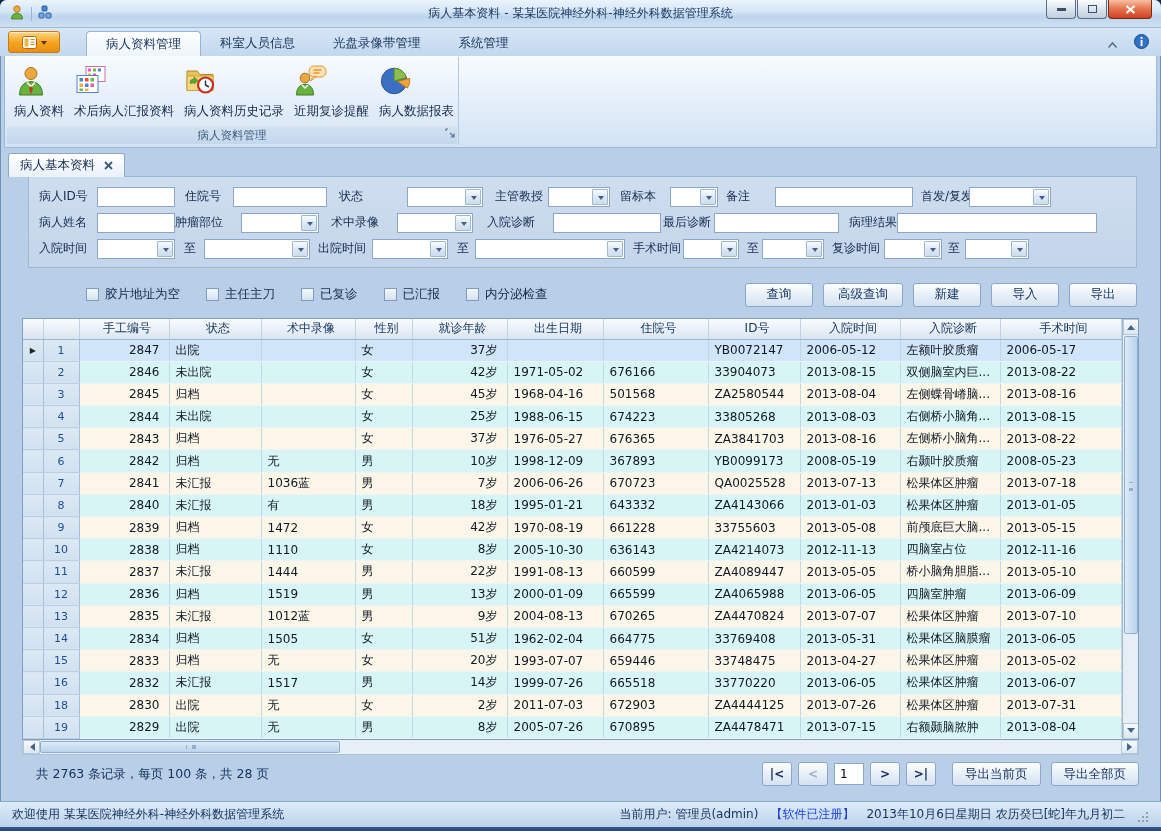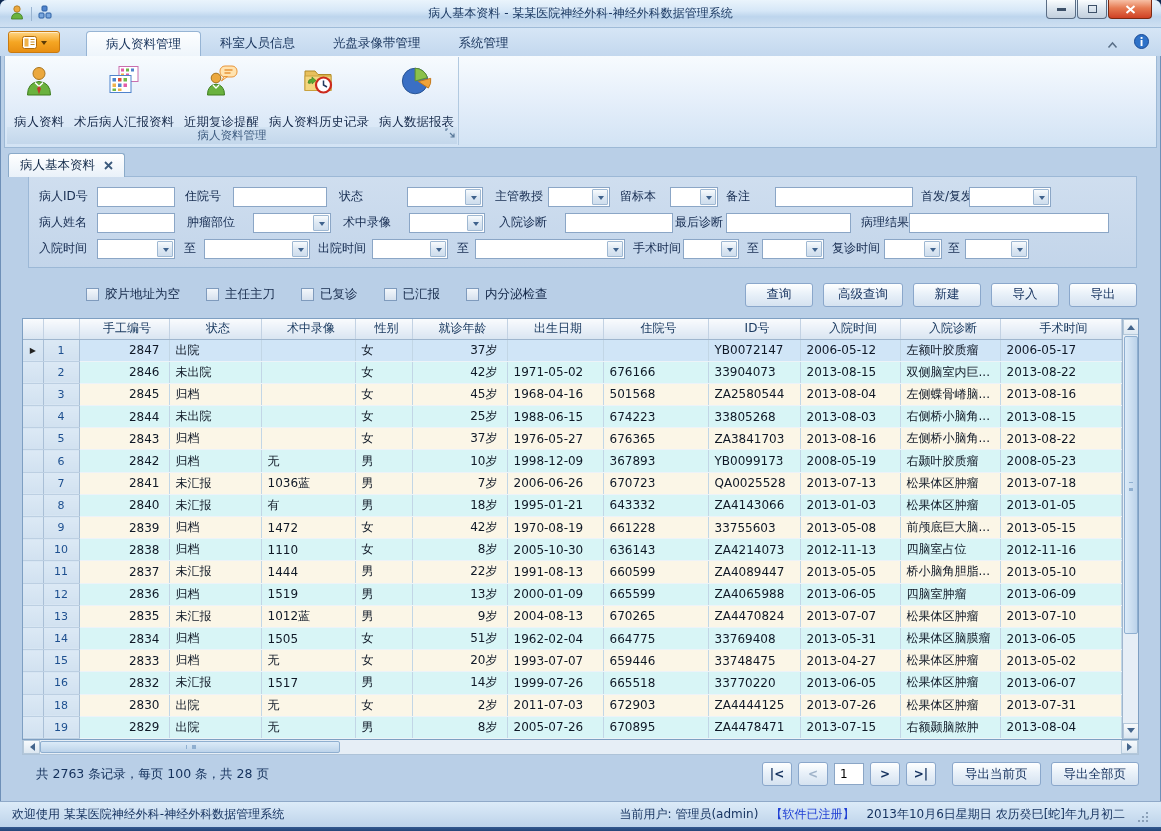--- a/index.html
+++ b/index.html
@@ -31,21 +31,21 @@
   .rtab { height:25px; padding:0 19px; font-size:12.5px; color:#17335c; display:flex; align-items:center; white-space:nowrap; }
   .rtab.active { background:linear-gradient(#fdfeff,#eef5fb); border:1px solid #96b4d4; border-bottom:none;
                  border-radius:4px 4px 0 0; }
   .ribbon-right { position:absolute; right:12px; top:6px; display:flex; align-items:center; gap:16px; }
 
   
   .ribbon-body { height:92px; margin:0 4px; background:linear-gradient(#f7fbfe,#e4eefa 52%,#d2e3f4);
                  border:1px solid #9db9d6; border-top:none; position:relative; }
   .rgroup { position:absolute; left:2px; top:1px; bottom:2px; width:452px; border-right:1px solid #b2c9e0; }
   .rbuttons { display:flex; align-items:flex-start; padding:3px 0 0 2px; height:71px; }
-  .rbtn { display:flex; flex-direction:column; align-items:center; gap:16px; padding:4px 5px 2px;
+  .rbtn { display:flex; flex-direction:column; align-items:flex-start; gap:5px; padding:4px 5px 2px;
           font-size:12.5px; color:#15294a; border-radius:3px; white-space:nowrap; }
   .rbtn svg { width:34px; height:34px; }
   .group-label { position:absolute; left:0; right:1px; bottom:1px; height:17px; font-size:11.5px; color:#3e5c80;
                  background:linear-gradient(#d2e2f2,#c3d7eb); display:flex; align-items:center; justify-content:center; }
   .launcher { position:absolute; right:3px; bottom:3px; }
 
   
   .content { position:relative; height:648px; padding:0 4px; }
 
   .doc-tabs { height:24px; margin:5px 0 -1px 4px; display:flex; position:relative; z-index:2; }
@@ -220,38 +220,38 @@
               <rect x="5.5" y="19.5" width="3.5" height="3.5" fill="#f0b24a"></rect>
               <rect x="11" y="19.5" width="3.5" height="3.5" fill="#4f83cc"></rect>
               <rect x="16.5" y="19.5" width="3.5" height="3.5" fill="#e25ca8"></rect>
               <rect x="5.5" y="24.5" width="3.5" height="2.5" fill="#6fb849"></rect>
               <rect x="11" y="24.5" width="3.5" height="2.5" fill="#f0b24a"></rect>
             </svg>
           <span>术后病人汇报资料</span>
         </div>
         <div class="rbtn">
           <svg viewBox="0 0 34 34">
+              <path d="M3 7 h10 l3 3.5 h13 v16 h-26 z" fill="#e8c05c" stroke="#b08a28"></path>
+              <rect x="3" y="12" width="26" height="14.5" fill="#f4d67e" stroke="#c9a23e"></rect>
+              <path d="M6 19 q0 -4 4 -4 l0 -2 4 3.5 -4 3.5 0 -2 q-1.8 0 -1.8 1.5 z" fill="#5aa832" stroke="#3e7d1f" stroke-width="0.6"></path>
+              <circle cx="21.5" cy="21" r="7.5" fill="#fff" stroke="#cc2a1e" stroke-width="2.2"></circle>
+              <path d="M21.5 16.5 v4.5 l3.5 2" fill="none" stroke="#223a5e" stroke-width="1.5"></path>
+            </svg>
+          <span>病人资料历史记录</span>
+        </div>
+        <div class="rbtn">
+          <svg viewBox="0 0 34 34">
               <rect x="15" y="2" width="17" height="11" rx="5" fill="#ffe3b0" stroke="#e8953a"></rect>
               <path d="M19 12.5 l-2.5 4.5 6-4.5 z" fill="#ffe3b0" stroke="#e8953a"></path>
               <path d="M19.5 6 h8 M19.5 9 h6" stroke="#e8953a" stroke-width="1.4"></path>
               <circle cx="11" cy="14" r="4.8" fill="#eba83e" stroke="#a8741d"></circle>
               <path d="M2.5 31 Q2.5 21 11 20.2 Q19.5 21 19.5 31 Z" fill="#6ab23e" stroke="#3e7d1f"></path>
               <path d="M8 21 L11 24 L14 21" fill="none" stroke="#fff" stroke-width="1.3"></path>
             </svg>
           <span>近期复诊提醒</span>
-        </div>
-        <div class="rbtn">
-          <svg viewBox="0 0 34 34">
-              <path d="M3 7 h10 l3 3.5 h13 v16 h-26 z" fill="#e8c05c" stroke="#b08a28"></path>
-              <rect x="3" y="12" width="26" height="14.5" fill="#f4d67e" stroke="#c9a23e"></rect>
-              <path d="M6 19 q0 -4 4 -4 l0 -2 4 3.5 -4 3.5 0 -2 q-1.8 0 -1.8 1.5 z" fill="#5aa832" stroke="#3e7d1f" stroke-width="0.6"></path>
-              <circle cx="21.5" cy="21" r="7.5" fill="#fff" stroke="#cc2a1e" stroke-width="2.2"></circle>
-              <path d="M21.5 16.5 v4.5 l3.5 2" fill="none" stroke="#223a5e" stroke-width="1.5"></path>
-            </svg>
-          <span>病人资料历史记录</span>
         </div>
         <div class="rbtn">
           <svg viewBox="0 0 36 36">
               <circle cx="16" cy="18" r="13.5" fill="#3a6fc4" stroke="#24508f"></circle>
               <path d="M16 18 L16 4.5 A13.5 13.5 0 0 1 29 14.5 Z" fill="#8bc14a" stroke="#5d8f28"></path>
               <path d="M19.5 18.5 L32.5 15.2 A13.5 13.5 0 0 1 30 25.5 Z" fill="#f0a33a" stroke="#c0761a"></path>
             </svg>
           <span>病人数据报表</span>
         </div>
       </div>
@@ -288,21 +288,21 @@
         <span class="fl" style="width:50px;margin-left:10px">留标本</span>
         <span class="combo" style="width:48px"></span>
         <span class="fl" style="width:49px;margin-left:8px">备注</span>
         <input class="fi" style="width: 138px;">
         <span class="fl" style="width:48px;margin-left:8px">首发/复发</span>
         <span class="combo" style="width:82px"></span>
       </div>
       <div class="frow">
         <span class="fl" style="width:58px">病人姓名</span>
         <input class="fi" style="width: 78px;">
-        <span class="fl" style="width:66px;margin-left:12px">肿瘤部位</span>
+        <span class="fl" style="width:66px;">肿瘤部位</span>
         <span class="combo" style="width:78px"></span>
         <span class="fl" style="width:66px;margin-left:12px">术中录像</span>
         <span class="combo" style="width:76px"></span>
         <span class="fl" style="width:66px;margin-left:14px">入院诊断</span>
         <input class="fi" style="width: 108px;">
         <span class="fl" style="width:51px;margin-left:2px">最后诊断</span>
         <input class="fi" style="width: 125px;">
         <span class="fl" style="width:48px;margin-left:10px">病理结果</span>
         <input class="fi" style="width: 200px;">
       </div>

